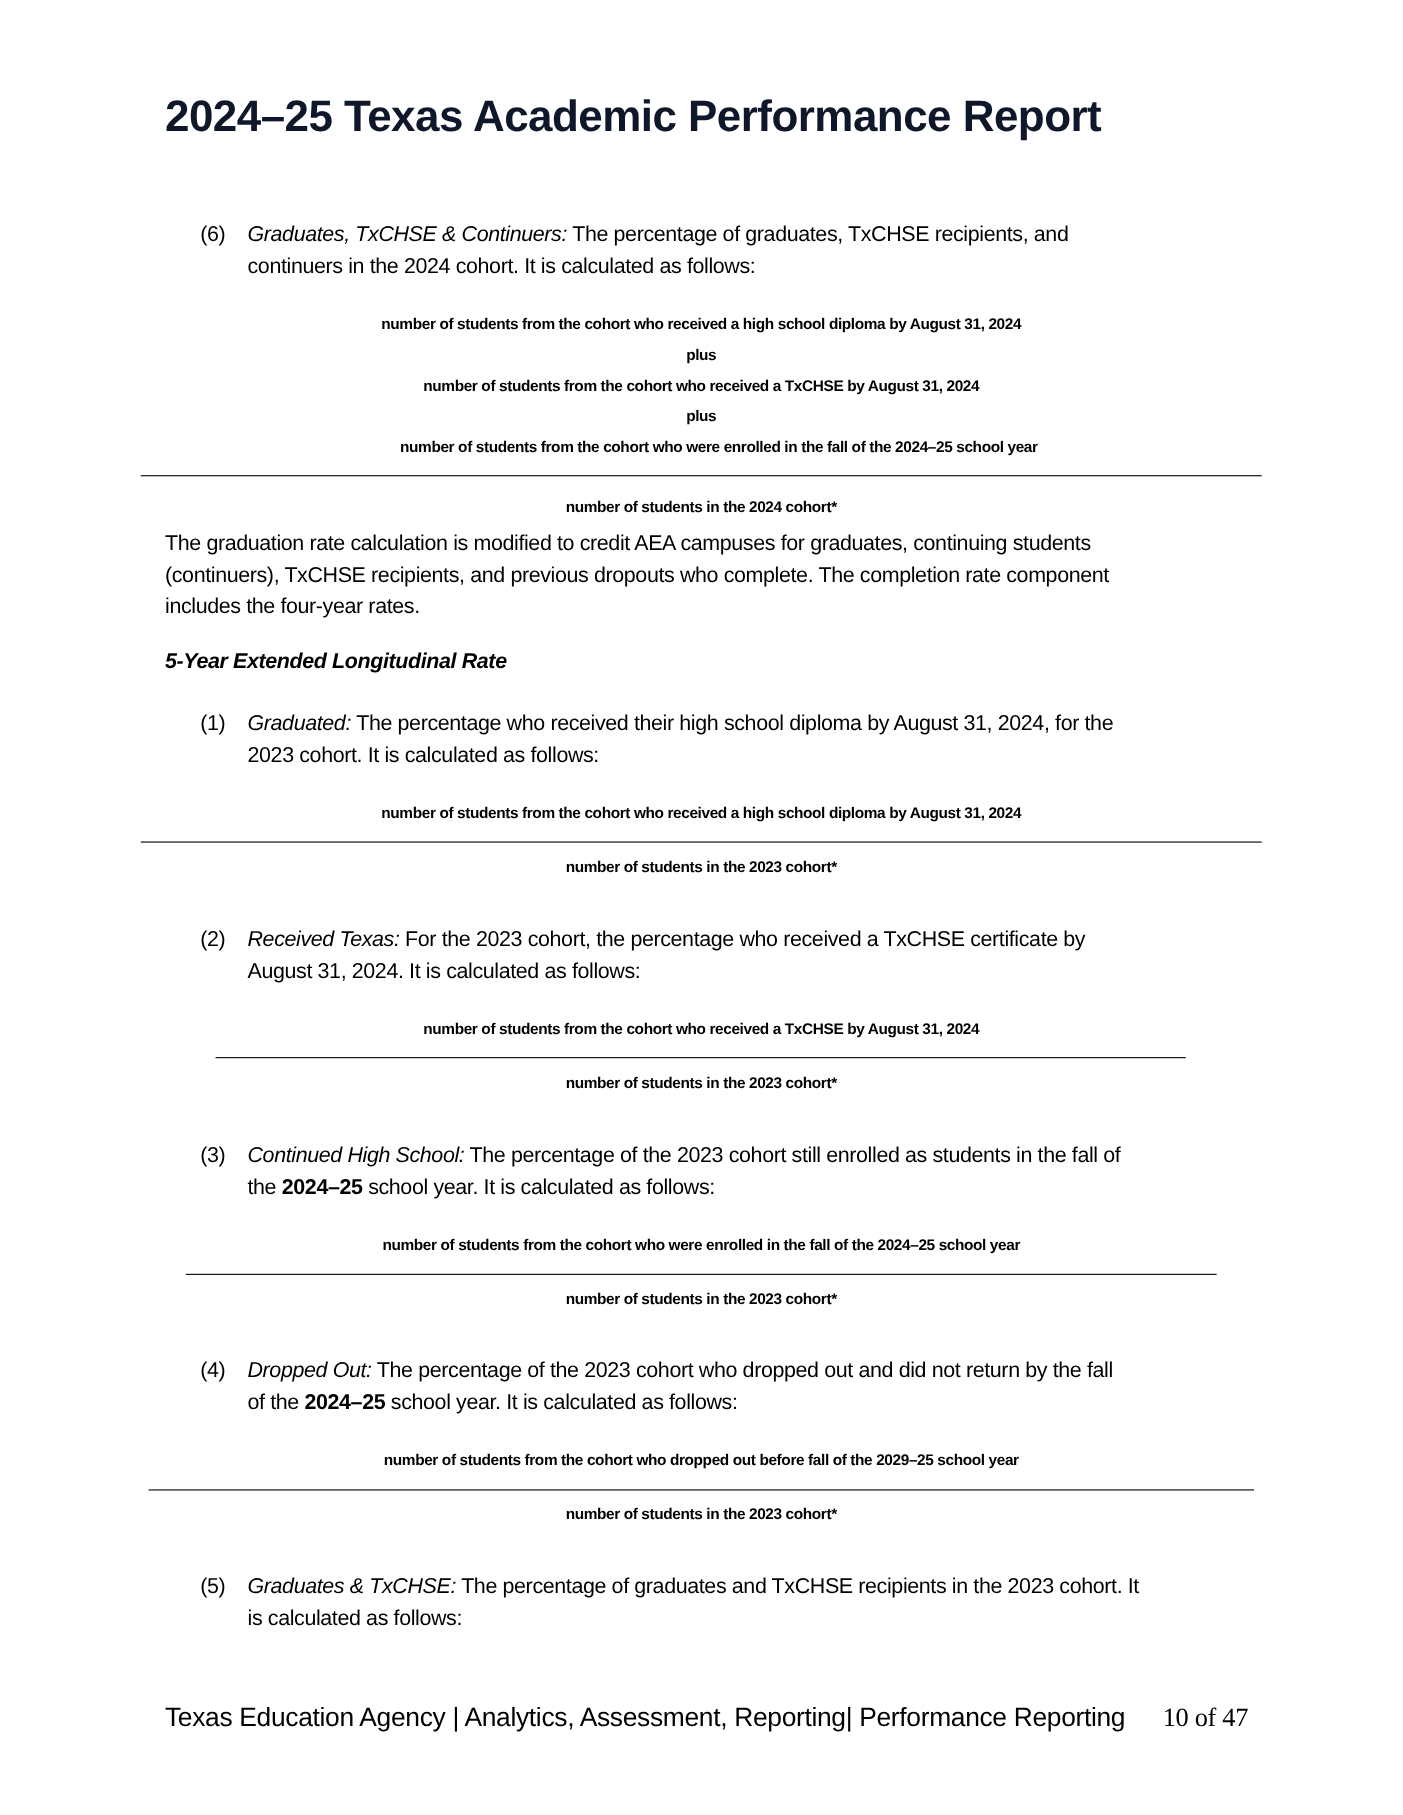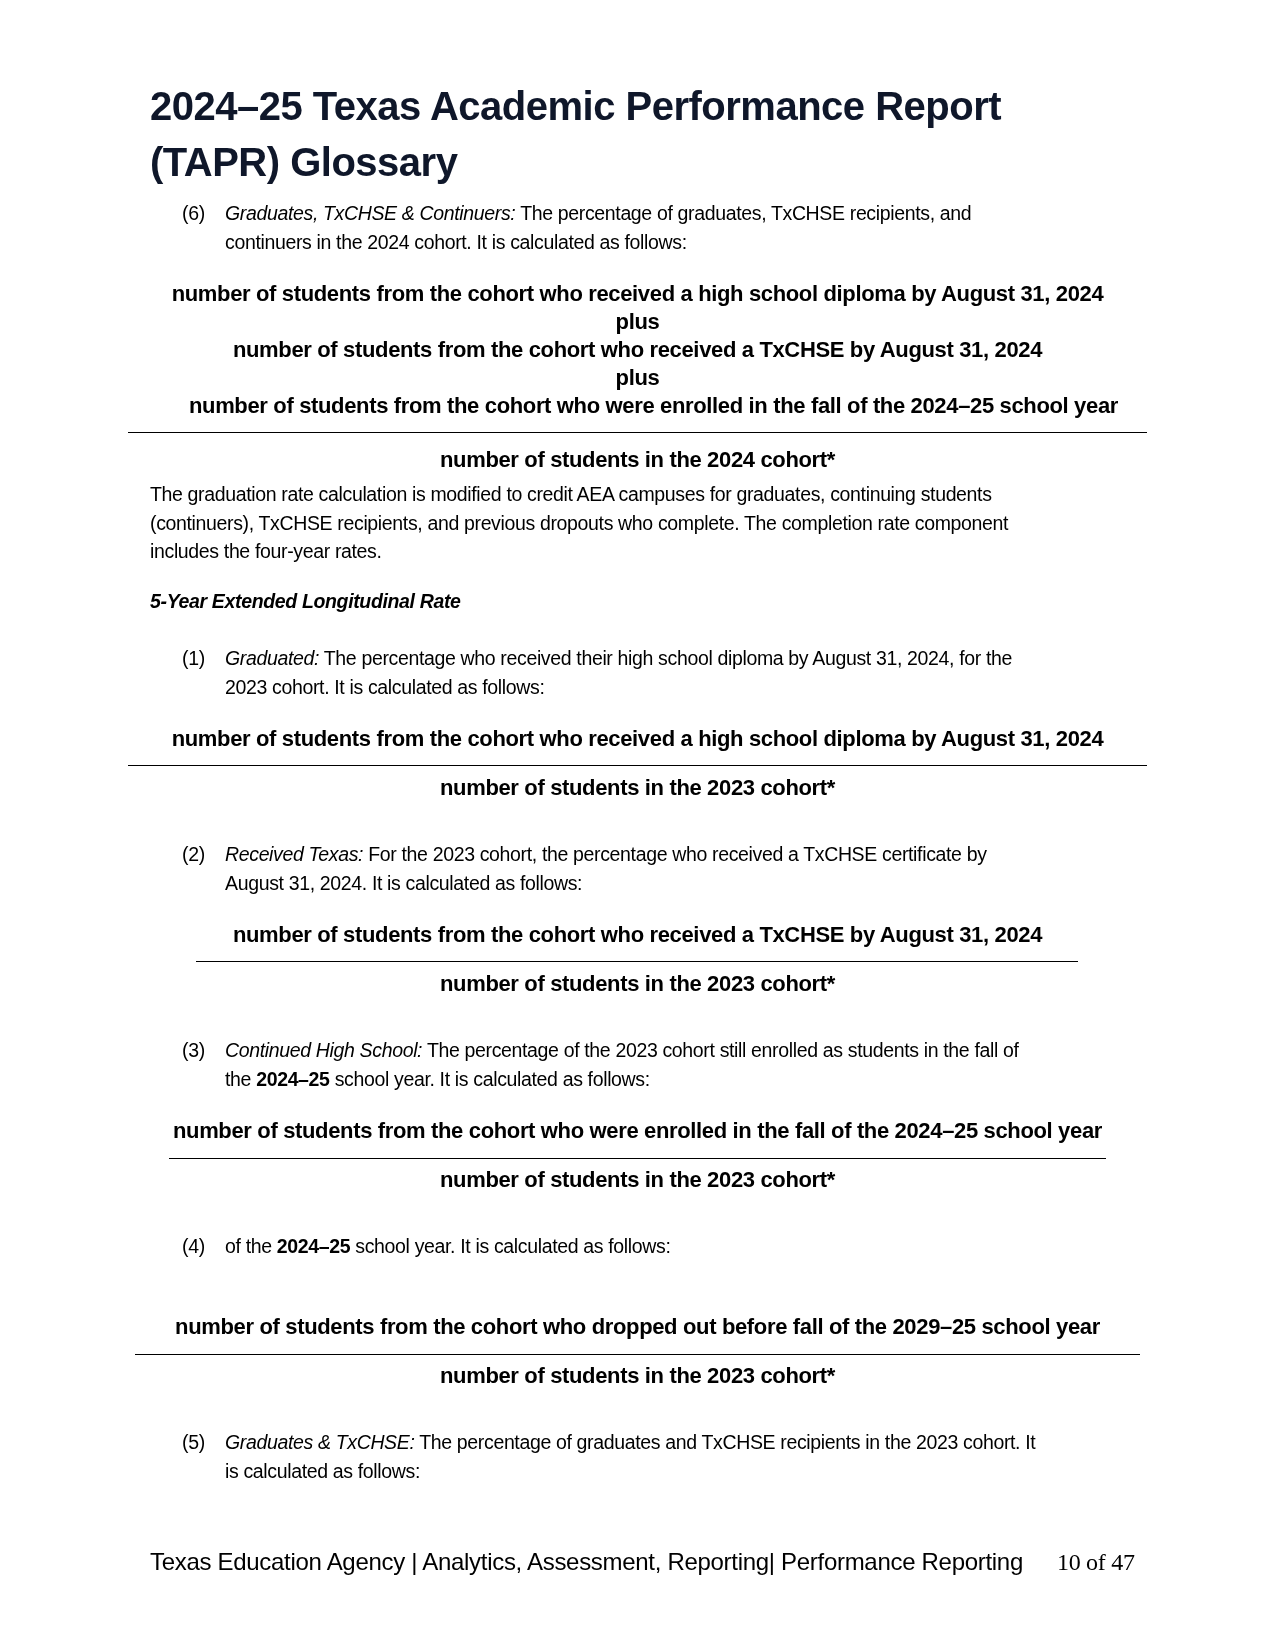--- a/index.html
+++ b/index.html
@@ -15,37 +15,36 @@
     }
     .para {
       font-size: 19.5px; line-height: 28.5px; letter-spacing: -0.35px;
     }
     .item { left: 182px; width: 960px; }
     .item .num { position: absolute; left: 0; top: 0; }
     .item .txt { margin-left: 43px; }
     .item .txt i { font-style: italic; margin-top: 36px; }
     .formula {
       left: 128px; width: 1019px; text-align: center;
-      font-weight: bold; font-size: 22px; line-height: 28px; letter-spacing: -0.35px;
+      font-weight: bold; font-size: 14px; line-height: 28px; letter-spacing: -0.35px;
     }
     .rule { height: 0; border-top: 1.5px solid #000; }
     .section-head {
       left: 150px; top: 590px; font-weight: bold; font-style: italic;
       font-size: 19.5px; letter-spacing: -0.35px;
     }
     .footer {
       top: 1550px; font-size: 24px; letter-spacing: -0.3px; line-height: 24px;
     }
   </style>
 </head>
 <body>
 
 <div class="abs title">
   <div>2024–25 Texas Academic Performance Report</div>
-  <div>(TAPR) Glossary</div>
 </div>
 
 <div class="abs para item" style="top:199px;">
   <span class="num">(6)</span>
   <div class="txt">
     <i>Graduates, TxCHSE &amp; Continuers:</i><span> The percentage of graduates, TxCHSE recipients, and</span>
   </div>
   <div class="txt">continuers in the 2024 cohort. It is calculated as follows:</div>
 </div>
 
@@ -89,20 +88,21 @@
   <span class="num">(3)</span>
   <div class="txt"><i>Continued High School:</i><span> The percentage of the 2023 cohort still enrolled as students in the fall of</span></div>
   <div class="txt"><span>the </span><b>2024–25</b><span> school year. It is calculated as follows:</span></div>
 </div>
 <div class="abs formula" style="top:1117px;">number of students from the cohort who were enrolled in the fall of the 2024–25 school year</div>
 <div class="abs rule" style="left:169px; top:1158px; width:937px;"></div>
 <div class="abs formula" style="top:1166px;">number of students in the 2023 cohort*</div>
 
 <div class="abs para item" style="top:1232px;">
   <span class="num">(4)</span>
+  <div class="txt"><i>Dropped Out:</i><span> The percentage of the 2023 cohort who dropped out and did not return by the fall</span></div>
   <div class="txt"><span>of the </span><b>2024–25</b><span> school year. It is calculated as follows:</span></div>
 </div>
 <div class="abs formula" style="top:1313px;">number of students from the cohort who dropped out before fall of the 2029–25 school year</div>
 <div class="abs rule" style="left:135px; top:1354px; width:1005px;"></div>
 <div class="abs formula" style="top:1362px;">number of students in the 2023 cohort*</div>
 
 <div class="abs para item" style="top:1428px;">
   <span class="num">(5)</span>
   <div class="txt"><i>Graduates &amp; TxCHSE:</i><span> The percentage of graduates and TxCHSE recipients in the 2023 cohort. It</span></div>
   <div class="txt"><span>is calculated as follows:</span></div>

